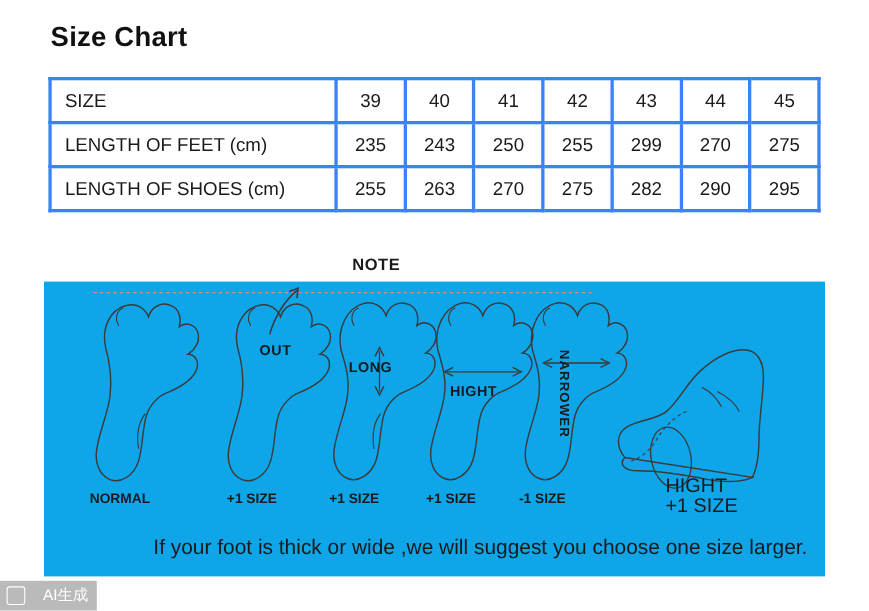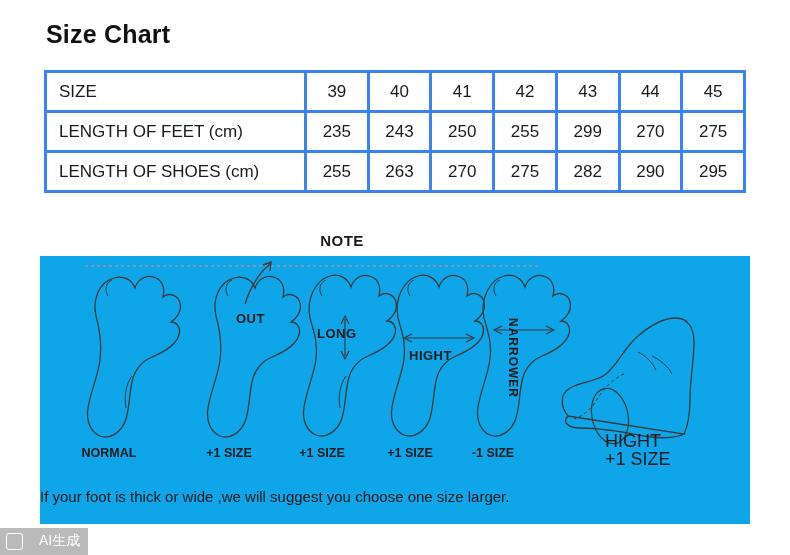--- a/index.html
+++ b/index.html
@@ -101,22 +101,22 @@
     top: 176px;
     font-size: 18px;
     line-height: 18px;
     color: #1a1a1a;
   }
   .footer-text {
     position: absolute;
     left: 0;
     right: 16px;
     top: 232px;
-    text-align: left;
-    font-size: 15px;
+    text-align: right;
+    font-size: 19px;
     color: #1a1a1a;
   }
 
   
   .foot-word {
     position: absolute;
     font-size: 13px;
     font-weight: 600;
     color: #1a1a1a;
     letter-spacing: 0.5px;

